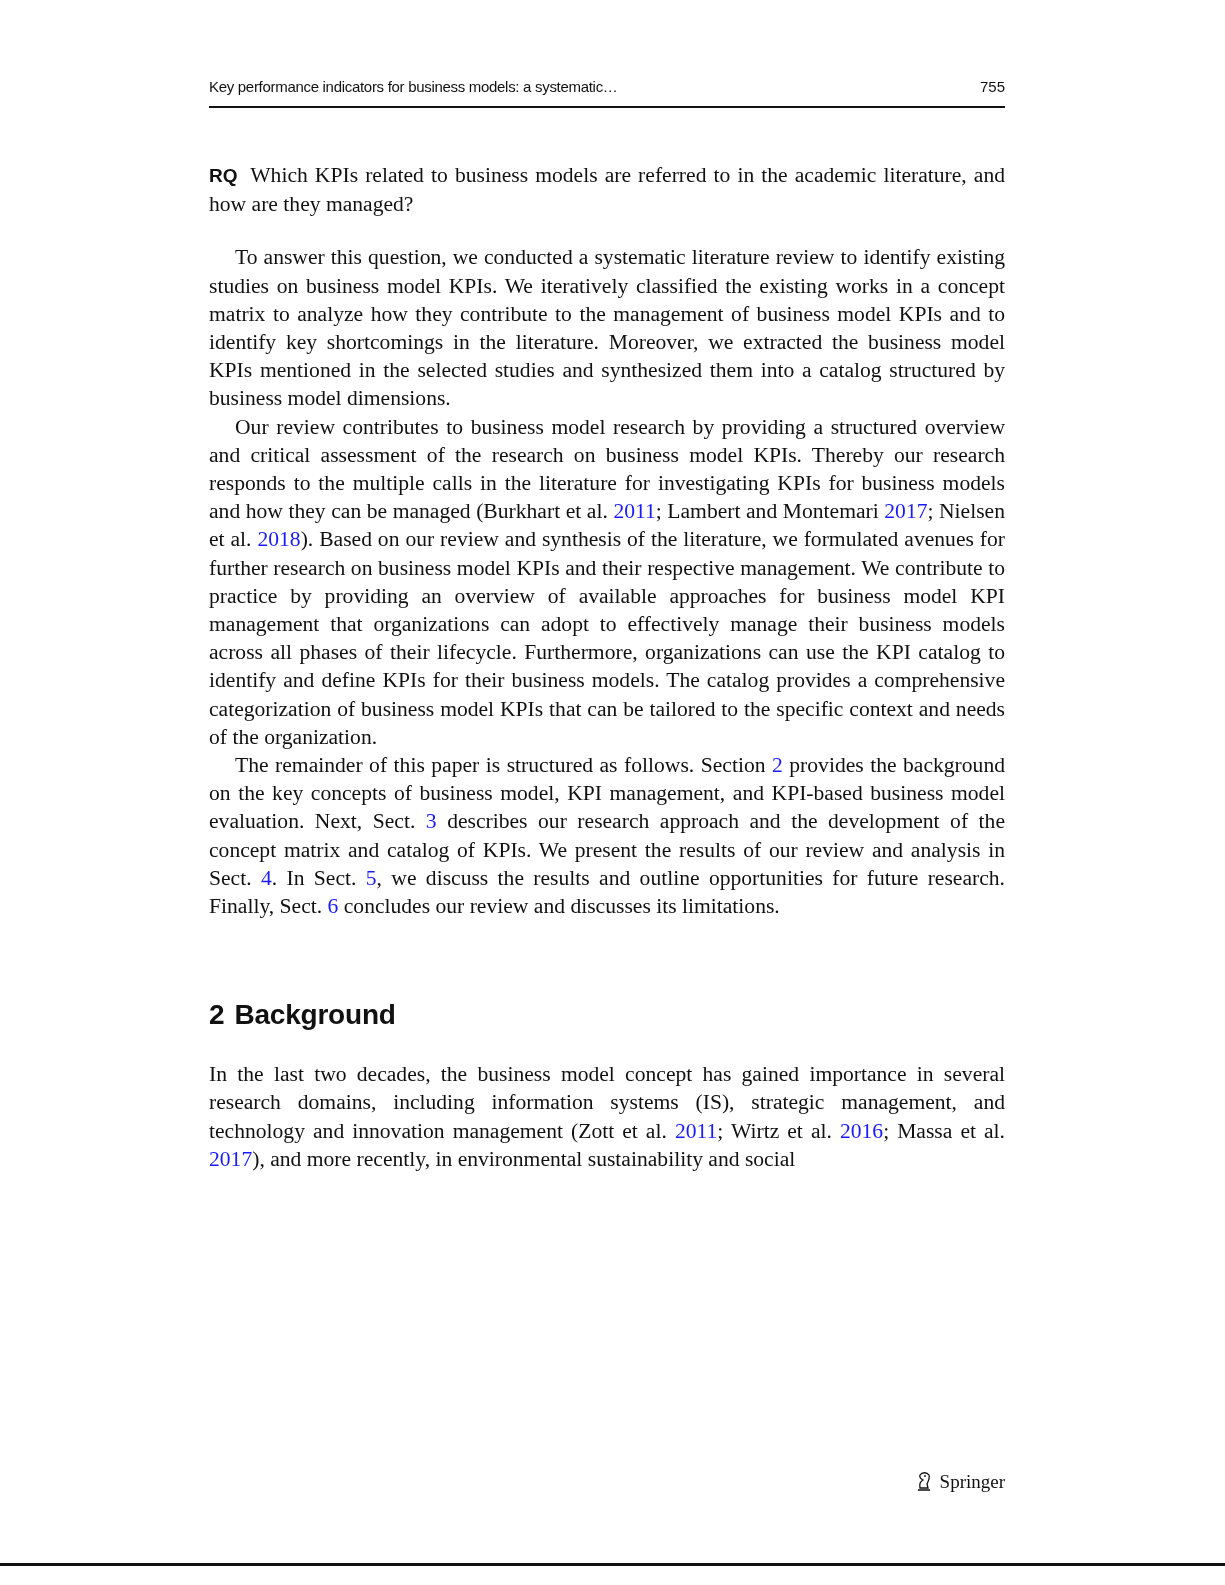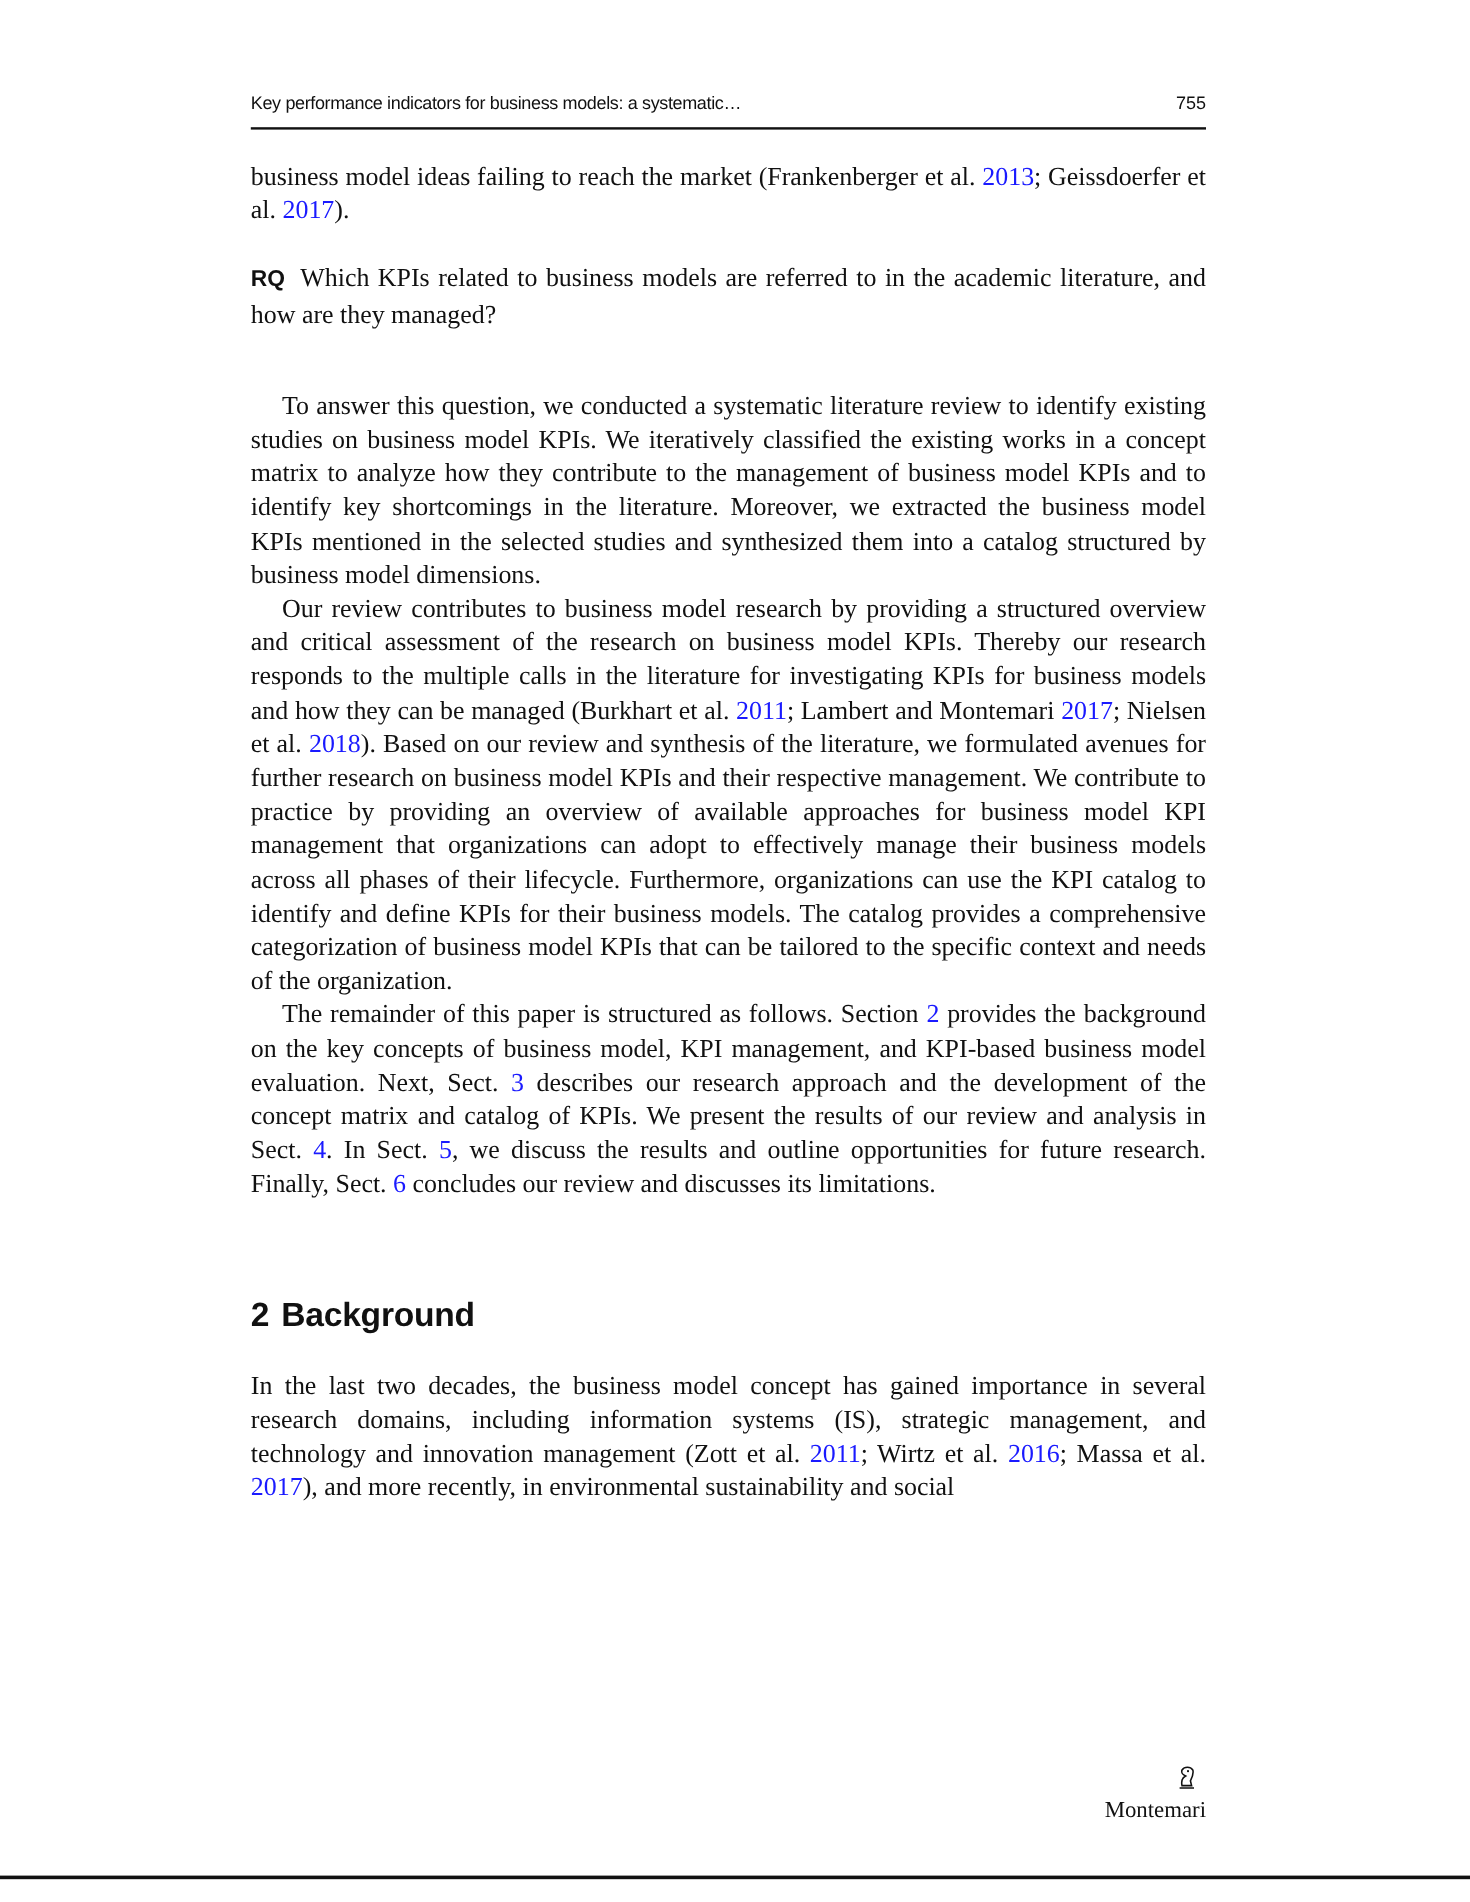--- a/index.html
+++ b/index.html
@@ -9,21 +9,21 @@
     font-family: "Liberation Sans", sans-serif; font-size: 15px; color: #111; }
   .running-head .title { position: absolute; left: 0; top: 0; letter-spacing: -0.3px; }
   .running-head .pno { position: absolute; right: 0; top: 0; margin-left: 18px; }
   .rule { position: absolute; left: 209px; top: 106px; width: 796px; height: 2px; background: #111; }
   .body { position: absolute; left: 209px; top: 133px; width: 796px;
     font-family: "Liberation Serif", serif; font-size: 21.6px; line-height: 28.2px; color: #111;
     text-align: justify; }
   p { margin: 0; }
   p.indent { text-indent: 26px; }
   .link { color: #1a1aff; }
-  .rq { margin-top: 28px; margin-bottom: 48px; }
+  .rq { margin-top: 28px; margin-bottom: 25px; }
   .rq-label { font-family: "Liberation Sans", sans-serif; font-weight: bold; font-size: 19px; margin-right: 6px; }
   .h1 { font-family: "Liberation Sans", sans-serif; font-weight: bold; font-size: 28px; margin-top: 80px; line-height: 30px; letter-spacing: -0.2px; }
   .h2 { font-family: "Liberation Sans", sans-serif; font-weight: bold; font-size: 19px; margin-top: 28px; line-height: 26px; letter-spacing: -0.4px; }
   .h-num { margin-right: 10px; }
   .after-h2 { margin-top: 30px; }
   .footer { position: absolute; left: 905px; top: 1470px; width: 100px; height: 28px;
     font-family: "Liberation Serif", serif; font-size: 19px; color: #111; text-align: right; }
   .footer .icon { display: inline-block; vertical-align: middle; margin-right: 6px; }
   .bottom-bar { position: absolute; left: 0; top: 1563px; width: 1225px; height: 3px; background: #111; }
 </style>
@@ -31,37 +31,36 @@
 <body>
 
 <div class="page">
   <div class="running-head">
     <span class="title">Key performance indicators for business models: a systematic…</span>
     <span class="pno">755</span>
   </div>
   <div class="rule"></div>
 
   <div class="body">
-    <p><span>business model ideas failing to reach the market (Frankenberger et al. </span><span class="link" style="color: rgb(26, 26, 255);">2013</span><span>; Geissdoerfer et al. </span><span class="link" style="color: rgb(26, 26, 255);">2017</span><span>).</span></p>
     <p class="rq">
       <span class="rq-label">RQ</span>
       <span>Which KPIs related to business models are referred to in the academic literature, and how are they managed?</span>
     </p>
     <p class="indent"><span>To answer this question, we conducted a systematic literature review to identify existing studies on business model KPIs. We iteratively classified the existing works in a concept matrix to analyze how they contribute to the management of business model KPIs and to identify key shortcomings in the literature. Moreover, we extracted the business model KPIs mentioned in the selected studies and synthesized them into a catalog structured by business model dimensions.</span></p>
     <p class="indent"><span>Our review contributes to business model research by providing a structured overview and critical assessment of the research on business model KPIs. Thereby our research responds to the multiple calls in the literature for investigating KPIs for business models and how they can be managed (Burkhart et al. </span><span class="link" style="color: rgb(26, 26, 255);">2011</span><span>; Lambert and Montemari </span><span class="link" style="color: rgb(26, 26, 255);">2017</span><span>; Nielsen et al. </span><span class="link" style="color: rgb(26, 26, 255);">2018</span><span>). Based on our review and synthesis of the literature, we formulated avenues for further research on business model KPIs and their respective management. We contribute to practice by providing an overview of available approaches for business model KPI management that organizations can adopt to effectively manage their business models across all phases of their lifecycle. Furthermore, organizations can use the KPI catalog to identify and define KPIs for their business models. The catalog provides a comprehensive categorization of business model KPIs that can be tailored to the specific context and needs of the organization.</span></p>
     <p class="indent"><span>The remainder of this paper is structured as follows. Section </span><span class="link" style="color: rgb(26, 26, 255);">2</span><span> provides the background on the key concepts of business model, KPI management, and KPI-based business model evaluation. Next, Sect. </span><span class="link" style="color: rgb(26, 26, 255);">3</span><span> describes our research approach and the development of the concept matrix and catalog of KPIs. We present the results of our review and analysis in Sect. </span><span class="link" style="color: rgb(26, 26, 255);">4</span><span>. In Sect. </span><span class="link" style="color: rgb(26, 26, 255);">5</span><span>, we discuss the results and outline opportunities for future research. Finally, Sect. </span><span class="link" style="color: rgb(26, 26, 255);">6</span><span> concludes our review and discusses its limitations.</span></p>
 
     <div class="h1">
       <span class="h-num">2</span><span>Background</span>
     </div>
     <p class="after-h2"><span>In the last two decades, the business model concept has gained importance in several research domains, including information systems (IS), strategic management, and technology and innovation management (Zott et al. </span><span class="link" style="color: rgb(26, 26, 255);">2011</span><span>; Wirtz et al. </span><span class="link" style="color: rgb(26, 26, 255);">2016</span><span>; Massa et al. </span><span class="link" style="color: rgb(26, 26, 255);">2017</span><span>), and more recently, in environmental sustainability and social</span></p>
   </div>
 
   <div class="footer">
     <span class="icon">
       <svg width="20" height="22" viewBox="0 0 20 22">
         <path d="M4 20 L16 20 M6 18 C5 13 7 11 9 10 C7 9 5 8 6 5 C8 2 13 2 15 5 C16 8 14 12 13 14 L14 18 Z" fill="none" stroke="#111" stroke-width="1.3"></path>
         <circle cx="11" cy="6" r="0.9" fill="#111"></circle>
       </svg>
-    </span><span>Montemari</span>
+    </span><span>Springer</span>
   </div>
   <div class="bottom-bar"></div>
 </div>
 
 </body></html>

